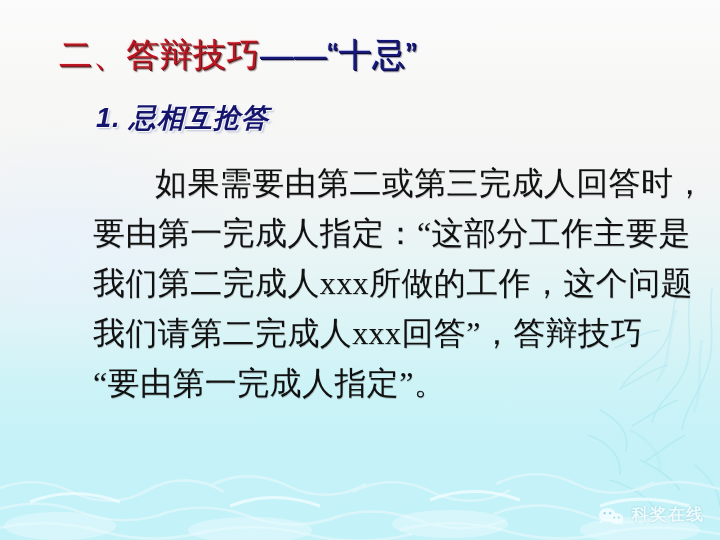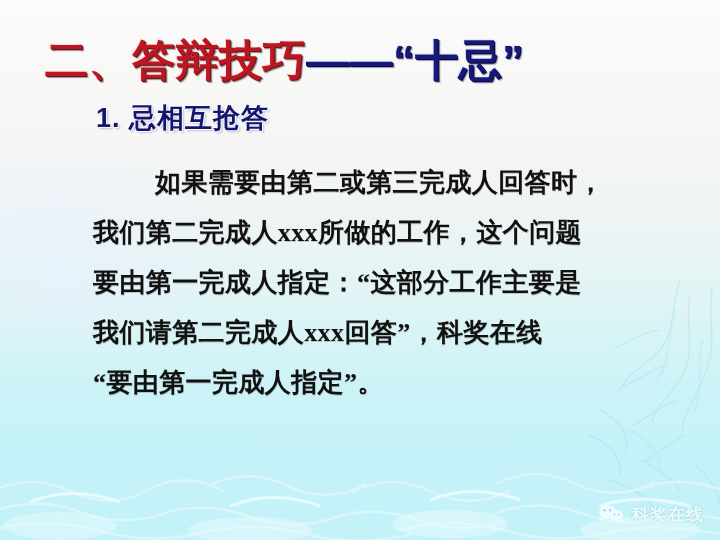--- a/index.html
+++ b/index.html
@@ -52,25 +52,25 @@
     left: -60px;
     top: 120px;
     width: 300px;
     height: 260px;
     background: radial-gradient(ellipse at 40% 50%, rgba(232,240,255,.55), rgba(232,240,255,0) 70%);
   }
 
   
   .title {
     position: absolute;
-    left: 45px;
+    left: 59px;
     top: 34px;
     font-family: "Liberation Sans", "DejaVu Sans", sans-serif;
-    font-size: 43px;
-    font-weight: bold;
+    font-size: 33px;
+    font-weight: normal;
     letter-spacing: .5px;
     white-space: nowrap;
     line-height: 1.25;
   }
   .title .red {
     color: #bd1622;
     text-shadow:
       1px 1px 0 #5d1b1b,
       2px 2px 1px rgba(60,15,15,.45),
       -1px -1px 0 rgba(255,210,210,.5);
@@ -91,51 +91,52 @@
     font-family: "Liberation Sans", "DejaVu Sans", sans-serif;
     font-size: 27px;
     font-weight: bold;
     color: #15156d;
     letter-spacing: 1px;
     white-space: nowrap;
     text-shadow:
       1px 1px 0 rgba(255,255,255,.9),
       2px 2px 2px rgba(120,130,180,.45),
       -1px -1px 0 rgba(255,255,255,.8);
+    font-style: italic;
   }
 
   
   .body-block {
     position: absolute;
     left: 93px;
     top: 158px;
     width: 556px;
   }
   .body-line {
     font-family: "Liberation Serif", "DejaVu Serif", serif;
-    font-size: 26px;
-    font-weight: bold;
+    font-size: 32px;
+    font-weight: normal;
     color: #111111;
     line-height: 50px;
     height: 50px;
     white-space: nowrap;
     letter-spacing: .4px;
     text-shadow: 0.5px 0.5px 0 rgba(60,60,60,.25);
   }
   .body-line.indent {
     text-indent: 62px;
   }
 
   
   .watermark {
     position: absolute;
     right: 16px;
     bottom: 14px;
     display: flex;
-    align-items: flex-start;
+    align-items: flex-end;
     gap: 7px;
     opacity: .92;
   }
   .wm-text {
     font-family: "Liberation Sans", "DejaVu Sans", sans-serif;
     font-size: 17px;
     font-weight: bold;
     color: #f2fbfd;
     letter-spacing: 1px;
     text-shadow: 0 0 2px rgba(120,190,205,.8);
@@ -207,23 +208,23 @@
   </div>
 
   <div class="title">
     <span class="red">二、答辩技巧</span><span class="navy">——“十忌”</span>
   </div>
 
   <div class="subtitle">1. 忌相互抢答</div>
 
   <div class="body-block">
     <div class="body-line indent">如果需要由第二或第三完成人回答时，</div>
+    <div class="body-line">要由第一完成人指定：“这部分工作主要是</div>
     <div class="body-line">我们第二完成人xxx所做的工作，这个问题</div>
-    <div class="body-line">要由第一完成人指定：“这部分工作主要是</div>
-    <div class="body-line">我们请第二完成人xxx回答”，科奖在线</div>
+    <div class="body-line">我们请第二完成人xxx回答”，答辩技巧</div>
     <div class="body-line">“要由第一完成人指定”。</div>
   </div>
 
   <div class="watermark">
     <svg class="wm-icon" width="28" height="20" viewBox="0 0 28 20">
       <ellipse cx="10.5" cy="9" rx="8.5" ry="7" fill="#f4fdff" opacity=".95"></ellipse>
       <path d="M4 14 L2.2 18 L6.4 15.6 Z" fill="#f4fdff" opacity=".95"></path>
       <circle cx="7.6" cy="7.2" r="1.25" fill="#9fd9e6"></circle>
       <circle cx="13.2" cy="7.2" r="1.25" fill="#9fd9e6"></circle>
       <ellipse cx="19.5" cy="12.5" rx="6.8" ry="5.6" fill="#f4fdff" opacity=".95"></ellipse>

